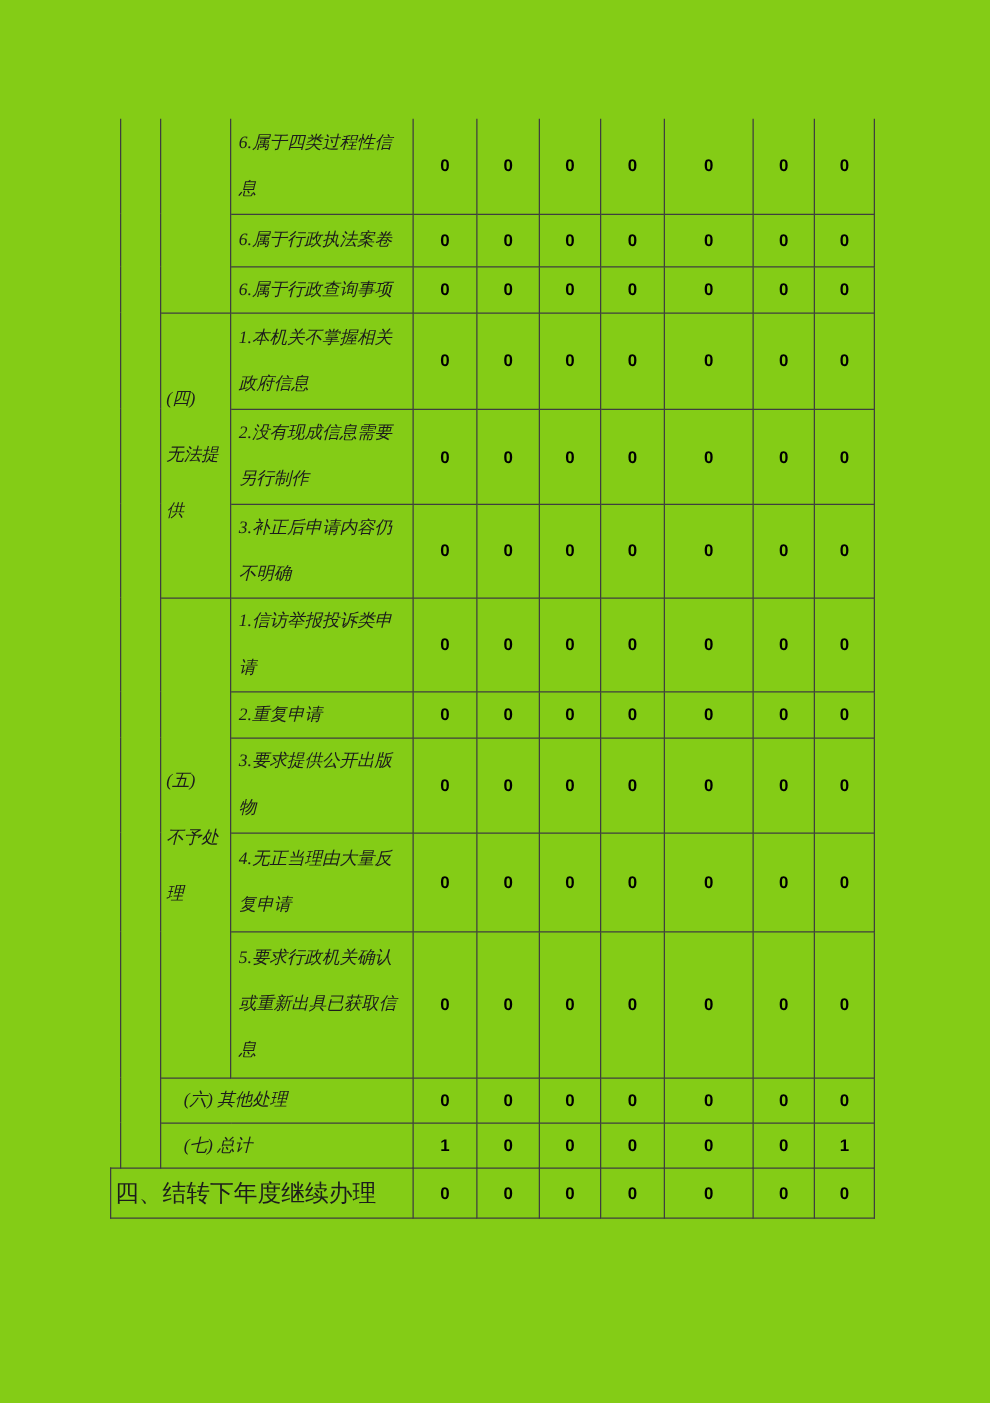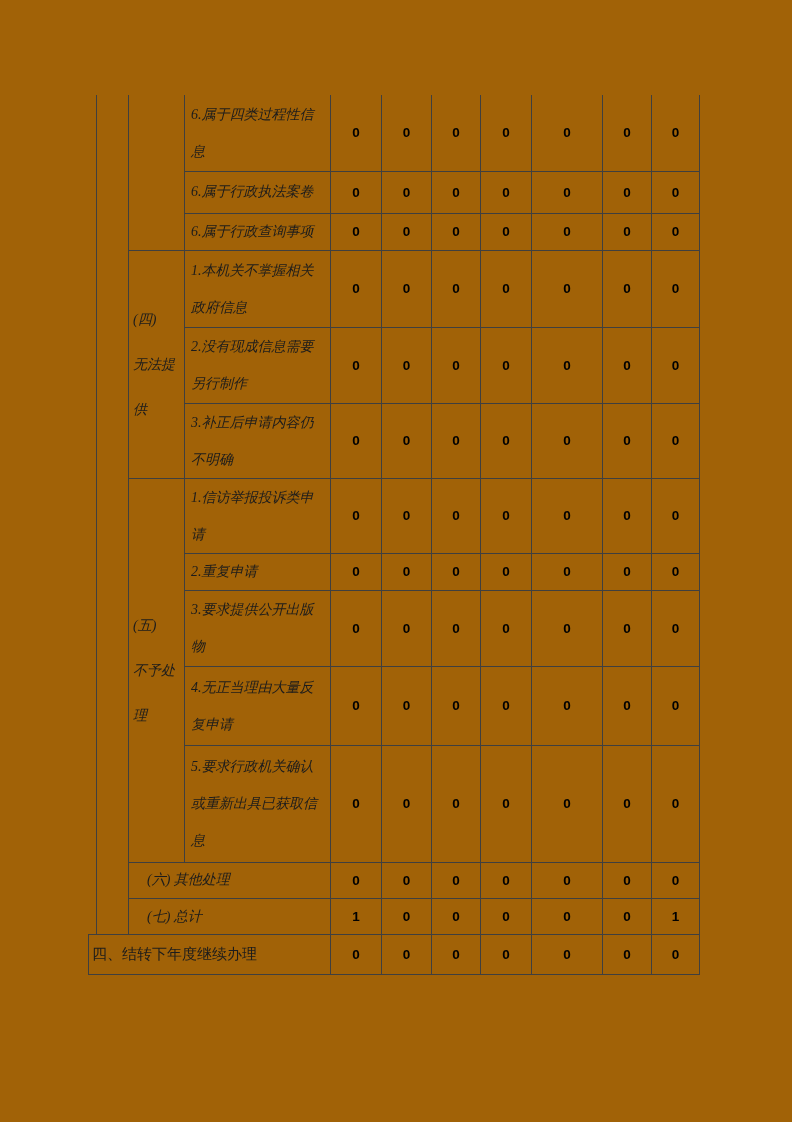--- a/index.html
+++ b/index.html
@@ -1,20 +1,20 @@
 <!DOCTYPE html>
 <html><head>
 <meta charset="utf-8">
 <style>
   html, body { margin: 0; padding: 0; background: #e8e8e8; }
   .page {
     position: relative;
     width: 792px;
     height: 1122px;
-    background: #a16207;
+    background: #84cc16;
     overflow: hidden;
     font-family: "Liberation Serif", "DejaVu Serif", serif;
   }
   table {
     position: absolute;
     border-collapse: collapse;
     table-layout: fixed;
   }
   td {
     border: 1px solid #3f3f3f;
@@ -58,21 +58,21 @@
     font-weight: bold;
     font-size: 13.5px;
     color: #000000;
     text-align: center;
   }
 
   
   .carrylbl {
     font-family: Liberation Serif, serif;
     font-style: normal;
-    font-size: 15px;
+    font-size: 19px;
     color: #1c1c1c;
     text-align: left;
     padding: 0 2px 0 3px;
     white-space: normal;
   }
 </style>
 </head>
 <body>
 
 <div class="page">

